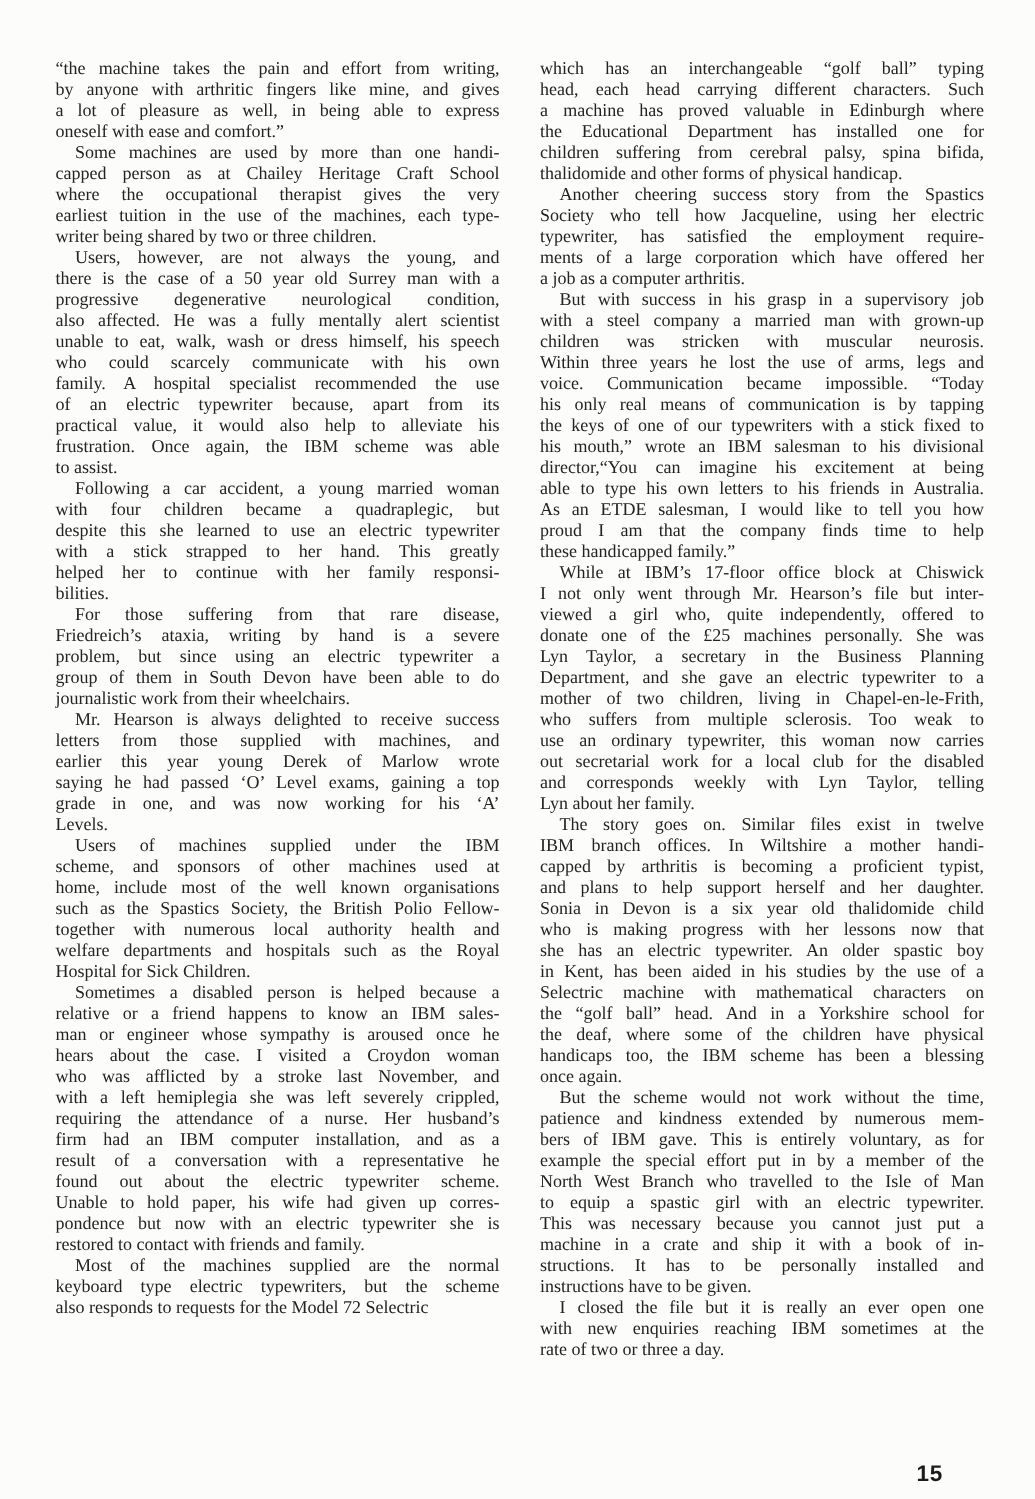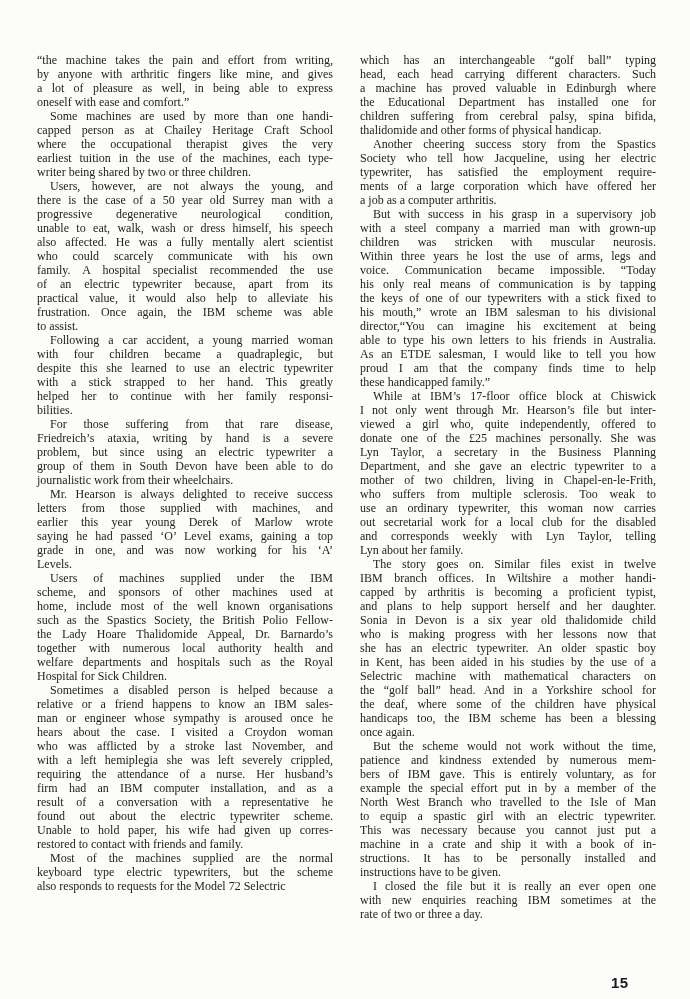--- a/index.html
+++ b/index.html
@@ -13,21 +13,21 @@
   #page {
     position: relative;
     width: 690px;
     height: 999px;
     background: #fcfcfb;
     font-family: "Liberation Serif", serif;
     color: #232220;
   }
   .col {
     position: absolute;
-    top: 53px;
+    top: 38px;
     width: 296px;
   }
   #col-left  { left: 37px; }
   #col-right { left: 360px; }
   .para { margin: 0; }
   .line {
     font-size: 12px;
     line-height: 14px;
     text-align: justify;
     text-align-last: justify;
@@ -66,22 +66,22 @@
         <div class="line first-indent">Some machines are used by more than one handi-</div>
         <div class="line">capped person as at Chailey Heritage Craft School</div>
         <div class="line">where the occupational therapist gives the very</div>
         <div class="line">earliest tuition in the use of the machines, each type-</div>
         <div class="line last">writer being shared by two or three children.</div>
       </div>
       <div class="para">
         <div class="line first-indent">Users, however, are not always the young, and</div>
         <div class="line">there is the case of a 50 year old Surrey man with a</div>
         <div class="line">progressive degenerative neurological condition,</div>
+        <div class="line">also affected. He was a fully mentally alert scientist</div>
         <div class="line">unable to eat, walk, wash or dress himself, his speech</div>
-        <div class="line">also affected. He was a fully mentally alert scientist</div>
         <div class="line">who could scarcely communicate with his own</div>
         <div class="line">family. A hospital specialist recommended the use</div>
         <div class="line">of an electric typewriter because, apart from its</div>
         <div class="line">practical value, it would also help to alleviate his</div>
         <div class="line">frustration. Once again, the IBM scheme was able</div>
         <div class="line last">to assist.</div>
       </div>
       <div class="para">
         <div class="line first-indent">Following a car accident, a young married woman</div>
         <div class="line">with four children became a quadraplegic, but</div>
@@ -103,37 +103,37 @@
         <div class="line">earlier this year young Derek of Marlow wrote</div>
         <div class="line">saying he had passed ‘O’ Level exams, gaining a top</div>
         <div class="line">grade in one, and was now working for his ‘A’</div>
         <div class="line last">Levels.</div>
       </div>
       <div class="para">
         <div class="line first-indent">Users of machines supplied under the IBM</div>
         <div class="line">scheme, and sponsors of other machines used at</div>
         <div class="line">home, include most of the well known organisations</div>
         <div class="line">such as the Spastics Society, the British Polio Fellow-</div>
-        <div class="line">the Lady Hoare Thalidomide Appeal, Dr. Barnardo’s</div>
         <div class="line">together with numerous local authority health and</div>
         <div class="line">welfare departments and hospitals such as the Royal</div>
         <div class="line last">Hospital for Sick Children.</div>
       </div>
       <div class="para">
         <div class="line first-indent">Sometimes a disabled person is helped because a</div>
         <div class="line">relative or a friend happens to know an IBM sales-</div>
         <div class="line">man or engineer whose sympathy is aroused once he</div>
         <div class="line">hears about the case. I visited a Croydon woman</div>
         <div class="line">who was afflicted by a stroke last November, and</div>
         <div class="line">with a left hemiplegia she was left severely crippled,</div>
         <div class="line">requiring the attendance of a nurse. Her husband’s</div>
         <div class="line">firm had an IBM computer installation, and as a</div>
         <div class="line">result of a conversation with a representative he</div>
         <div class="line">found out about the electric typewriter scheme.</div>
         <div class="line">Unable to hold paper, his wife had given up corres-</div>
+        <div class="line">pondence but now with an electric typewriter she is</div>
         <div class="line last">restored to contact with friends and family.</div>
       </div>
       <div class="para">
         <div class="line first-indent">Most of the machines supplied are the normal</div>
         <div class="line">keyboard type electric typewriters, but the scheme</div>
         <div class="line last">also responds to requests for the Model 72 Selectric</div>
       </div>
     </div>
   <div id="col-right" class="col">
       <div class="para">

